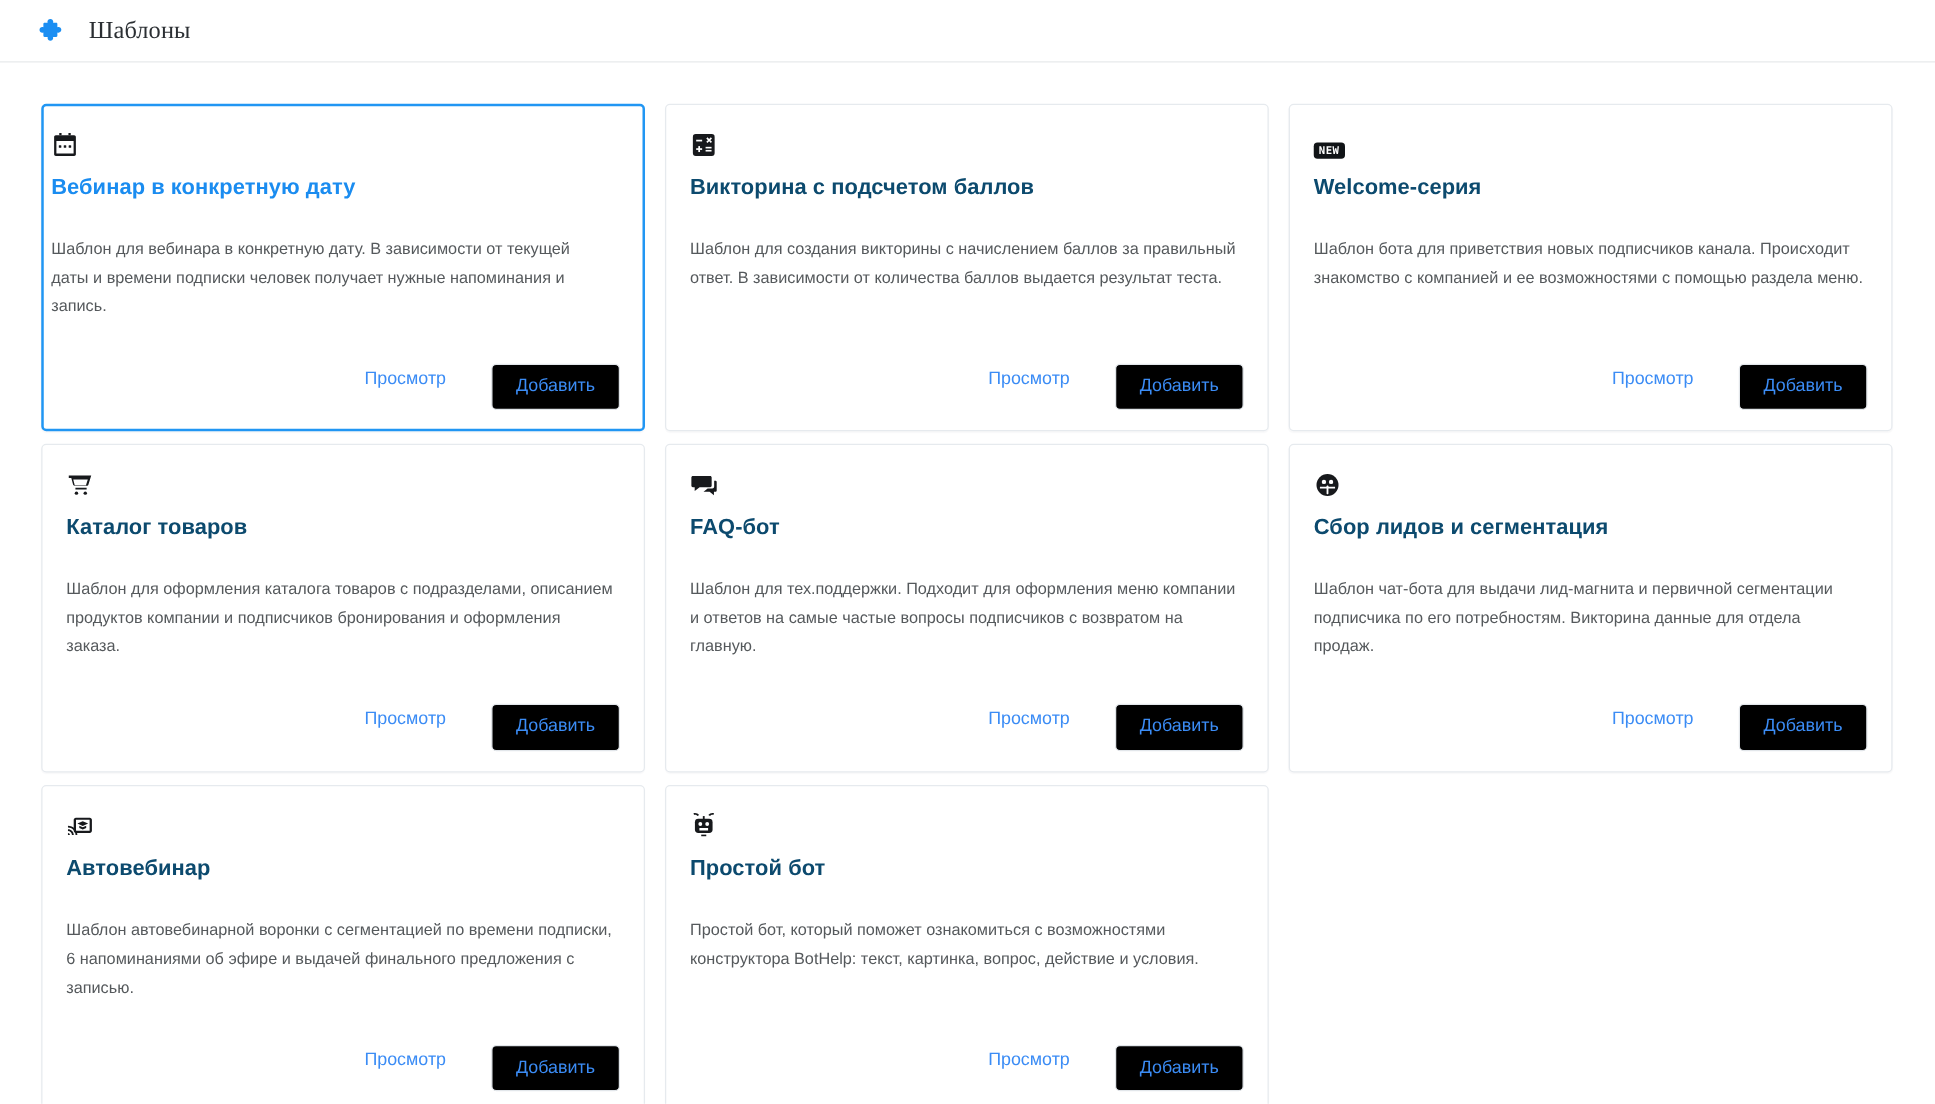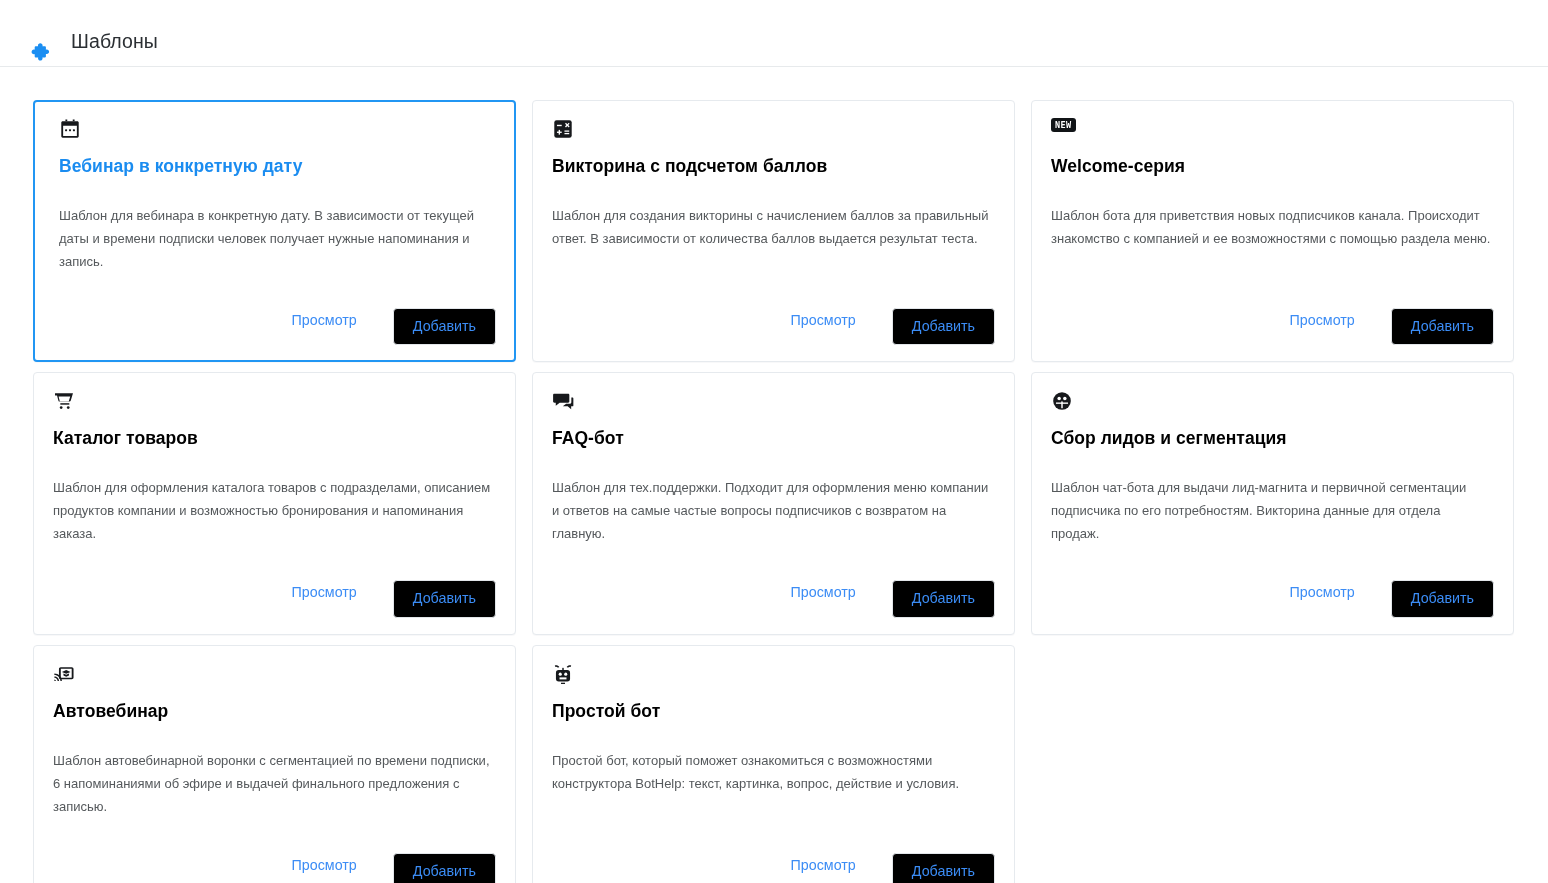--- a/index.html
+++ b/index.html
@@ -9,26 +9,27 @@
     padding: 0;
     width: 1548px;
     height: 883px;
     background: #ffffff;
     font-family: "Liberation Sans", sans-serif;
     -webkit-font-smoothing: antialiased;
   }
 
   
   .app-header {
-    height: 67px;
+    height: 50px;
     border-bottom: 1px solid #e7eaec;
     display: flex;
-    align-items: flex-end;
+    align-items: center;
     padding-left: 29px;
     background: #ffffff;
+    font-family: Liberation Serif, serif;
   }
   .header-icon {
     width: 26px;
     height: 26px;
     display: inline-flex;
     align-items: center;
     justify-content: center;
     margin-right: 16px;
     flex: 0 0 auto;
   }
@@ -56,35 +57,35 @@
     border: 1px solid #e6eaee;
     border-radius: 4px;
     padding: 17px 19px 16px 19px;
     display: flex;
     flex-direction: column;
     min-height: 247px;
     box-shadow: 0 1px 1px rgba(16, 30, 54, 0.03);
   }
   .template-card.selected {
     border: 2px solid #2196f3;
-    padding: 16px 18px 15px 24px;
+    padding: 16px 18px 15px 6px;
   }
 
   .card-icon {
     height: 26px;
     margin-bottom: 10px;
     display: flex;
-    align-items: flex-start;
+    align-items: flex-end;
   }
   .card-icon svg { display: block; }
 
   .card-title {
     font-size: 17.5px;
     line-height: 24px;
-    color: #000000;
+    color: #0c4a6e;
     font-weight: 700;
     margin: 0 0 0 0;
     letter-spacing: .05px;
   }
   .template-card.selected .card-title { color: #1a8cf0; }
 
   .card-desc {
     margin-top: 26px;
     font-size: 13px;
     line-height: 23px;
@@ -203,21 +204,21 @@
   <section class="template-card">
     <div class="card-icon">
       <svg width="22" height="22" viewBox="0 0 24 24">
         <path fill="#17191c" d="M2.2 3.6h19.6l-2.5 8.1c-.17.55-.68.92-1.26.92H7.2c-.6 0-1.12-.4-1.27-.98L4.4 5.9H2.2zM6.1 7.2l1.3 5.1h9.8l1.6-5.1z"></path>
         <path fill="#17191c" d="M8 14.4h9.8v1.6H8z"></path>
         <circle fill="#17191c" cx="8.9" cy="19.1" r="1.5"></circle>
         <circle fill="#17191c" cx="16.6" cy="19.1" r="1.5"></circle>
       </svg>
     </div>
     <h2 class="card-title">Каталог товаров</h2>
-    <p class="card-desc">Шаблон для оформления каталога товаров с подразделами, описанием продуктов компании и возможностью бронирования и напоминания заказа.</p>
+    <p class="card-desc">Шаблон для оформления каталога товаров с подразделами, описанием продуктов компании и подписчиков бронирования и оформления заказа.</p>
     <div class="card-actions">
       <a class="link-preview">Просмотр</a>
       <button class="btn-add">Добавить</button>
     </div>
   </section>
 
   <section class="template-card">
     <div class="card-icon">
       <svg width="22" height="22" viewBox="0 0 24 24">
         <path fill="#17191c" d="M2.5 4.2h15.1c.72 0 1.3.58 1.3 1.3v7.1c0 .72-.58 1.3-1.3 1.3H8.4l-4.3 3.4v-3.4H2.5c-.72 0-1.3-.58-1.3-1.3V5.5c0-.72.58-1.3 1.3-1.3z"></path>

